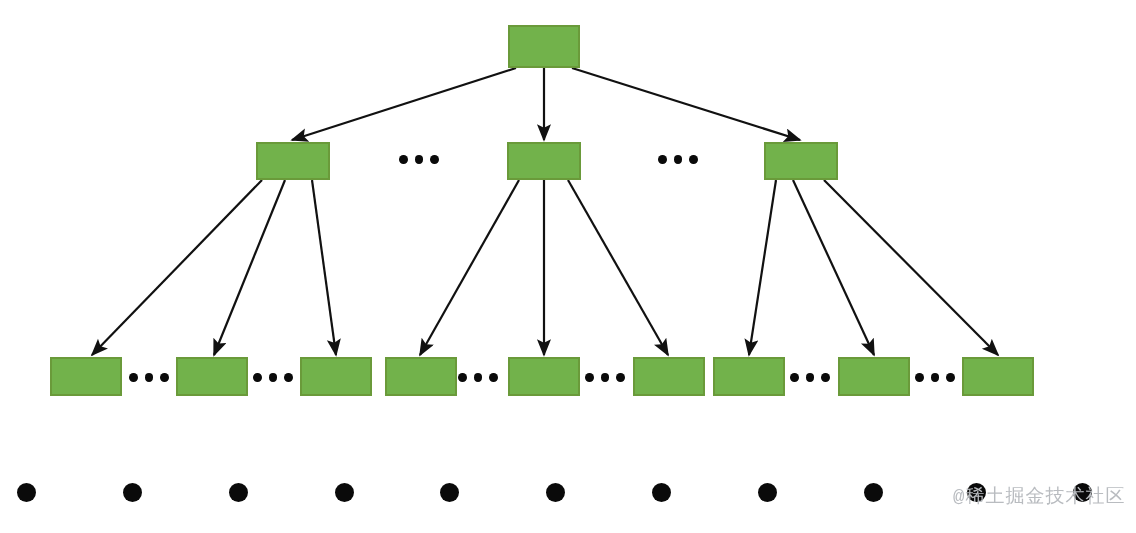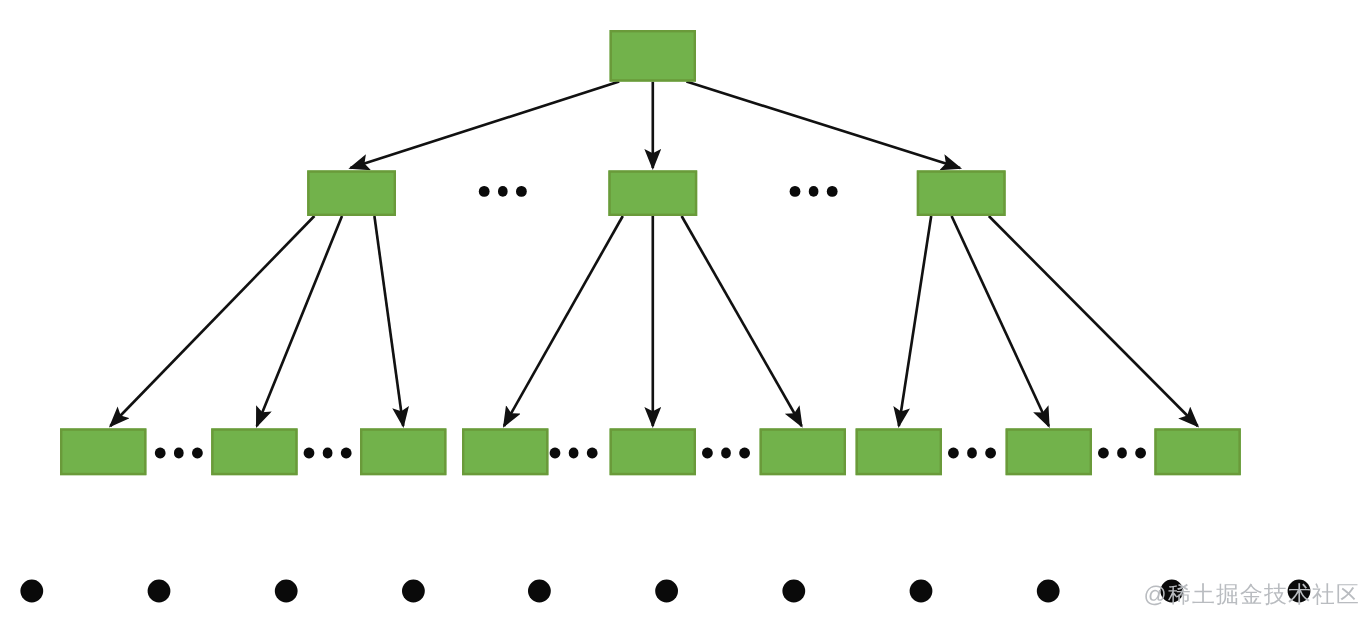--- a/index.html
+++ b/index.html
@@ -52,21 +52,21 @@
     height: 19px;
     border-radius: 50%;
     background: #0a0a0a;
   }
   #watermark {
     position: absolute;
     color: #b9bcc0;
     font-size: 19px;
     letter-spacing: 1px;
     white-space: nowrap;
-    font-family: Liberation Sans, sans-serif;
+    font-family: Liberation Mono, monospace;
     user-select: none;
   }
 </style>
 </head>
 <body>
 
 <div id="canvas">
 
   <svg id="edge-layer" viewBox="0 0 1136 533" xmlns="http://www.w3.org/2000/svg">
     <defs>

